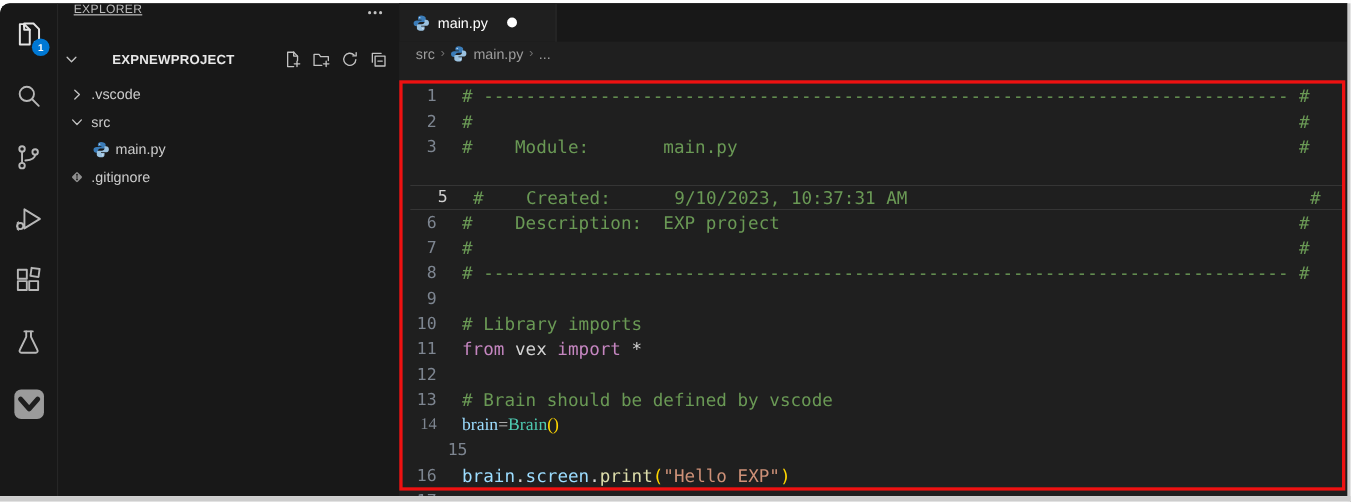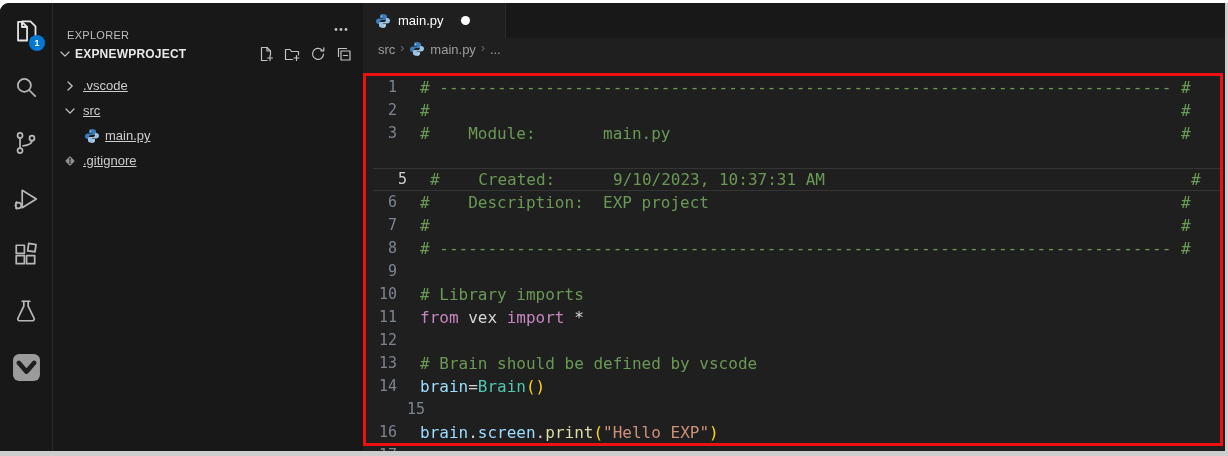--- a/index.html
+++ b/index.html
@@ -14,27 +14,27 @@
   .activitybar{position:absolute;left:0;top:0;bottom:0;width:52px;background:#181818;
                border-right:1px solid #2b2b2b;display:flex;flex-direction:column;align-items:center;}
   .ab-item{position:relative;width:52px;height:56px;display:flex;align-items:center;justify-content:center;cursor:pointer;}
   .ab-item svg{display:block;}
   .ab-badge{position:absolute;right:7px;bottom:8px;min-width:16px;height:16px;border-radius:50%;
             color:#fff;font-size:9px;font-weight:bold;display:flex;align-items:center;justify-content:center;}
 
   
   .sidebar{position:absolute;left:53px;top:0;bottom:0;width:310px;background:#181818;
            border-right:1px solid #2b2b2b;color:#cccccc;}
-  .sb-title{height:38px;display:flex;align-items:flex-end;padding:0 14px;justify-content:space-between;}
+  .sb-title{height:38px;display:flex;align-items:flex-start;padding:0 14px;justify-content:space-between;text-decoration:underline;}
   .sb-title-label{font-size:11px;color:#bdbdbd;letter-spacing:.3px;}
-  .sb-project{height:26px;display:flex;align-items:center;padding:0 10px 0 4px;}
+  .sb-project{height:26px;display:flex;align-items:center;padding:0 10px 0 4px;gap:27px;}
   .sb-project-name{font-size:12px;font-weight:bold;color:#e8e8e8;letter-spacing:.2px;flex:1 1 auto;margin-left:2px;}
   .sb-actions{display:flex;align-items:center;gap:8px;}
   .sb-actions .icon-btn{width:18px;height:18px;display:flex;align-items:center;justify-content:center;cursor:pointer;}
-  .tree{margin-top:6px;text-decoration:underline;}
+  .tree{margin-top:6px;}
   .tree-row{height:25px;display:flex;align-items:center;font-size:13px;color:#cccccc;cursor:pointer;}
   .tree-row .slot{width:16px;height:16px;display:flex;align-items:center;justify-content:center;margin-right:5px;}
   .tree-row.d1{padding-left:9px;}
   .tree-row.d2{padding-left:31px;}
 
   
   .main{position:absolute;left:363px;top:0;right:0;bottom:0;background:#1f1f1f;}
   .tabstrip{height:35px;background:#181818;display:flex;align-items:stretch;}
   .tab{background:#1f1f1f;display:flex;align-items:center;gap:7px;padding:0 12px;min-width:118px;
        border-right:1px solid #2b2b2b;cursor:pointer;}
@@ -260,21 +260,21 @@
           <div class="code-row" style="top: 62px;"><span class="ln">3</span><span class="src"><span class="tok-comment">#    Module:       main.py</span><span class="tok-comment">                                                     </span><span class="tok-comment">#</span></span></div>
           <div class="code-row current" style="top: 108px; margin-left: 10px;"><span class="ln">5</span><span class="src"><span class="tok-comment">#    Created:      9/10/2023, 10:37:31 AM</span><span class="tok-comment">                                      </span><span class="tok-comment">#</span></span></div>
           <div class="code-row" style="top: 131px;"><span class="ln">6</span><span class="src"><span class="tok-comment">#    Description:  EXP project</span><span class="tok-comment">                                                 </span><span class="tok-comment">#</span></span></div>
           <div class="code-row" style="top: 154px;"><span class="ln">7</span><span class="src"><span class="tok-comment">#</span><span class="tok-comment">                                                                              </span><span class="tok-comment">#</span></span></div>
           <div class="code-row" style="top: 177px;"><span class="ln">8</span><span class="src"><span class="tok-comment"># </span><span class="tok-comment">----------------------------------------------------------------------------</span><span class="tok-comment"> #</span></span></div>
           <div class="code-row" style="top: 200px;"><span class="ln">9</span><span class="src"></span></div>
           <div class="code-row" style="top: 223px;"><span class="ln">10</span><span class="src"><span class="tok-comment"># Library imports</span></span></div>
           <div class="code-row" style="top: 246px;"><span class="ln">11</span><span class="src"><span class="tok-keyword">from</span><span class="tok-plain"> vex </span><span class="tok-keyword">import</span><span class="tok-plain"> *</span></span></div>
           <div class="code-row" style="top: 269px;"><span class="ln">12</span><span class="src"></span></div>
           <div class="code-row" style="top: 292px;"><span class="ln">13</span><span class="src"><span class="tok-comment"># Brain should be defined by vscode</span></span></div>
-          <div class="code-row" style="top: 315px;"><span class="ln">14</span><span class="src"><span class="tok-variable">brain</span><span class="tok-plain">=</span><span class="tok-class">Brain</span><span class="tok-paren">()</span></span></div>
+          <div class="code-row" style="top: 315px; font-family: Liberation Serif, serif;"><span class="ln">14</span><span class="src"><span class="tok-variable">brain</span><span class="tok-plain">=</span><span class="tok-class">Brain</span><span class="tok-paren">()</span></span></div>
           <div class="code-row" style="top: 338px; padding-left: 28px;"><span class="ln">15</span><span class="src"></span></div>
           <div class="code-row" style="top: 361px;"><span class="ln">16</span><span class="src"><span class="tok-variable">brain</span><span class="tok-plain">.</span><span class="tok-variable">screen</span><span class="tok-plain">.</span><span class="tok-function">print</span><span class="tok-paren">(</span><span class="tok-string">"Hello EXP"</span><span class="tok-paren">)</span></span></div>
           <div class="code-row" style="top: 384px;"><span class="ln">17</span><span class="src"></span></div>
         </div>
     </div>
 
     <div class="annotation"></div>
   </div>
 
   <div class="edge-right"></div>

